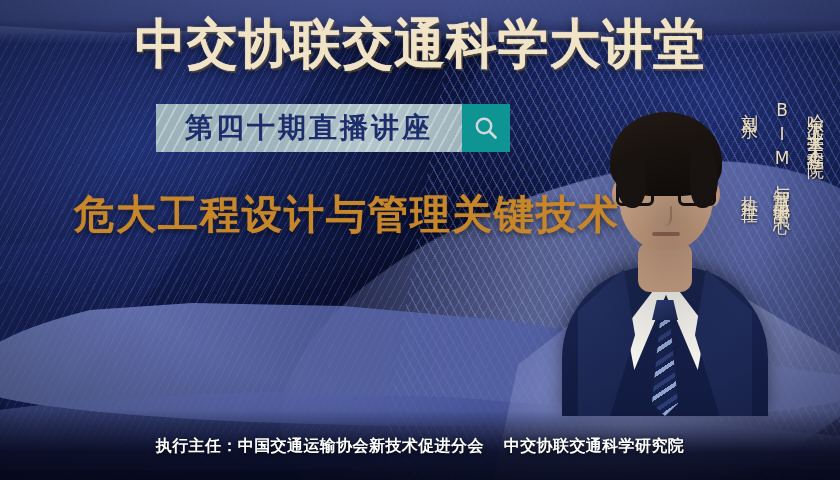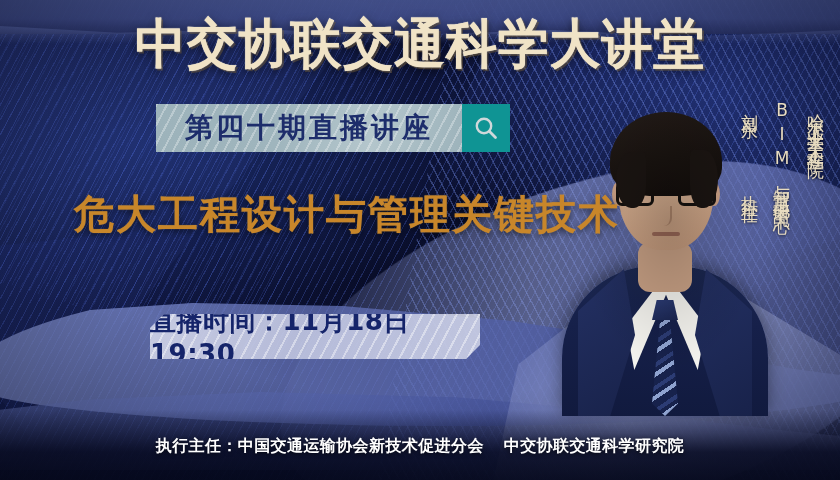--- a/index.html
+++ b/index.html
@@ -372,23 +372,20 @@
     <div class="subbar-icon">
       <svg width="26" height="26" viewBox="0 0 26 26">
         <circle cx="11" cy="11" r="7.2" fill="none" stroke="#cfd8da" stroke-width="2.4"></circle>
         <line x1="16.3" y1="16.3" x2="22.5" y2="22.5" stroke="#cfd8da" stroke-width="2.8" stroke-linecap="round"></line>
       </svg>
     </div>
   </div>
 
   <div class="main-title">危大工程设计与管理关键技术</div>
 
-  <div class="time-banner">
-    <span class="time-text">直播时间：11月18日19:30</span>
-  </div>
 
   <div class="vcol vcol-affil">哈尔滨工业大学土木工程学院</div>
   <div class="vcol vcol-center">BIM与智慧工地研究中心</div>
   <div class="vcol vcol-name">刘昌永</div>
   <div class="vcol vcol-title">执行主任</div>
 
   <div class="footer">
     <span>执行主任：</span><span>中国交通运输协会新技术促进分会</span><span class="gap"></span><span>中交协联交通科学研究院</span>
   </div>
 

